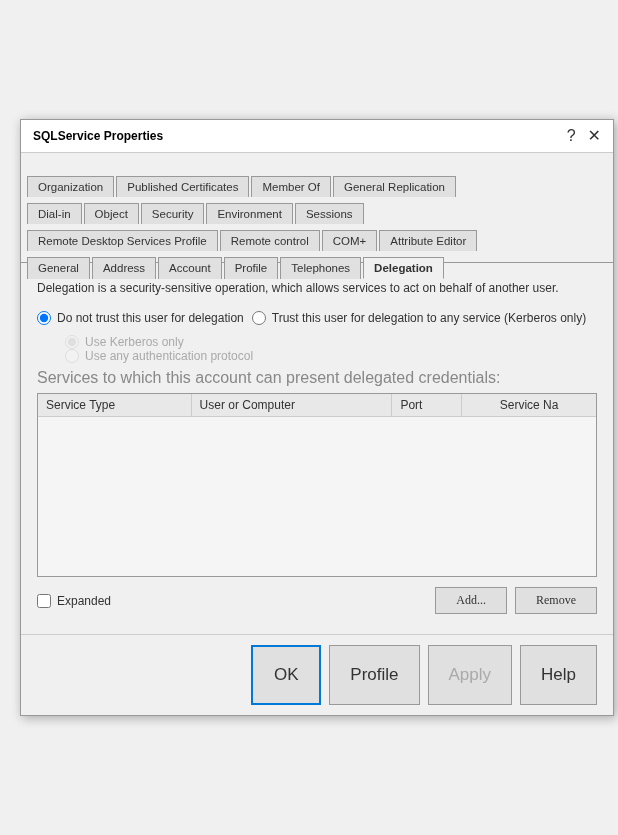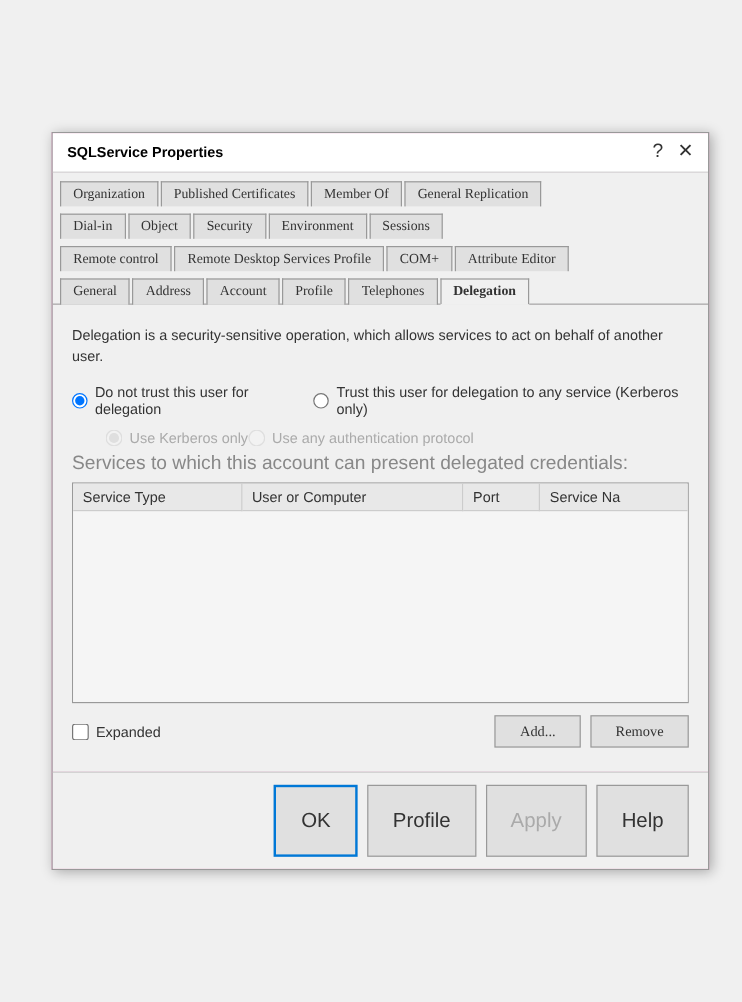--- a/index.html
+++ b/index.html
@@ -12,22 +12,22 @@
 
     body {
       background: #f0f0f0;
       display: flex;
       justify-content: center;
       align-items: center;
       min-height: 100vh;
     }
 
     .dialog {
-      width: 548px;
-      background: #f9a8d4;
+      width: 594px;
+      background: #701a75;
       border: 1px solid #999;
       box-shadow: 2px 2px 10px rgba(0,0,0,0.3);
       margin-left: 16px;
     }
 
     .title-bar {
       background: #ffffff;
       padding: 8px 12px;
       display: flex;
       align-items: center;
@@ -74,22 +74,21 @@
       padding: 4px 10px;
       border: 1px solid #999;
       border-bottom: none;
       background: #e0e0e0;
       cursor: pointer;
       margin-right: 2px;
       margin-bottom: 0;
       color: #333;
       font-size: 11.5px;
       position: relative;
-      top: 1px;
-      font-family: Liberation Serif, serif;
+      top: 17px;
     }
 
     .tab.active {
       background: #f0f0f0;
       border-bottom: 1px solid #f0f0f0;
       font-weight: 600;
       z-index: 1;
     }
 
     .content-area {
@@ -133,20 +132,21 @@
     .radio-item.disabled label {
       color: #aaa;
     }
 
     .radio-item.disabled input {
       opacity: 0.5;
     }
 
     .sub-radio-group {
       display: flex;
+      flex-direction: column;
       gap: 0;
       margin-left: 28px;
       margin-bottom: 6px;
     }
 
     .services-label {
       font-size: 16px;
       color: #888;
       margin-bottom: 6px;
       margin-top: 4px;
@@ -169,20 +169,21 @@
       border-bottom: 1px solid #ccc;
       padding: 4px 8px;
       text-align: left;
       font-weight: 400;
       font-size: 12px;
       color: #333;
     }
 
     .services-table th:last-child {
       border-right: none;
+      text-align: center;
     }
 
     .table-empty-row td {
       height: 160px;
       background: #f5f5f5;
     }
 
     .checkbox-label {
       display: flex;
       align-items: center;
@@ -279,22 +280,22 @@
       <div class="tab">General Replication</div>
     </div>
     <div class="tab-row">
       <div class="tab">Dial-in</div>
       <div class="tab">Object</div>
       <div class="tab">Security</div>
       <div class="tab">Environment</div>
       <div class="tab">Sessions</div>
     </div>
     <div class="tab-row">
+      <div class="tab">Remote Desktop Services Profile</div>
       <div class="tab">Remote control</div>
-      <div class="tab">Remote Desktop Services Profile</div>
       <div class="tab">COM+</div>
       <div class="tab">Attribute Editor</div>
     </div>
     <div class="tab-row">
       <div class="tab">General</div>
       <div class="tab">Address</div>
       <div class="tab">Account</div>
       <div class="tab">Profile</div>
       <div class="tab">Telephones</div>
       <div class="tab active">Delegation</div>

